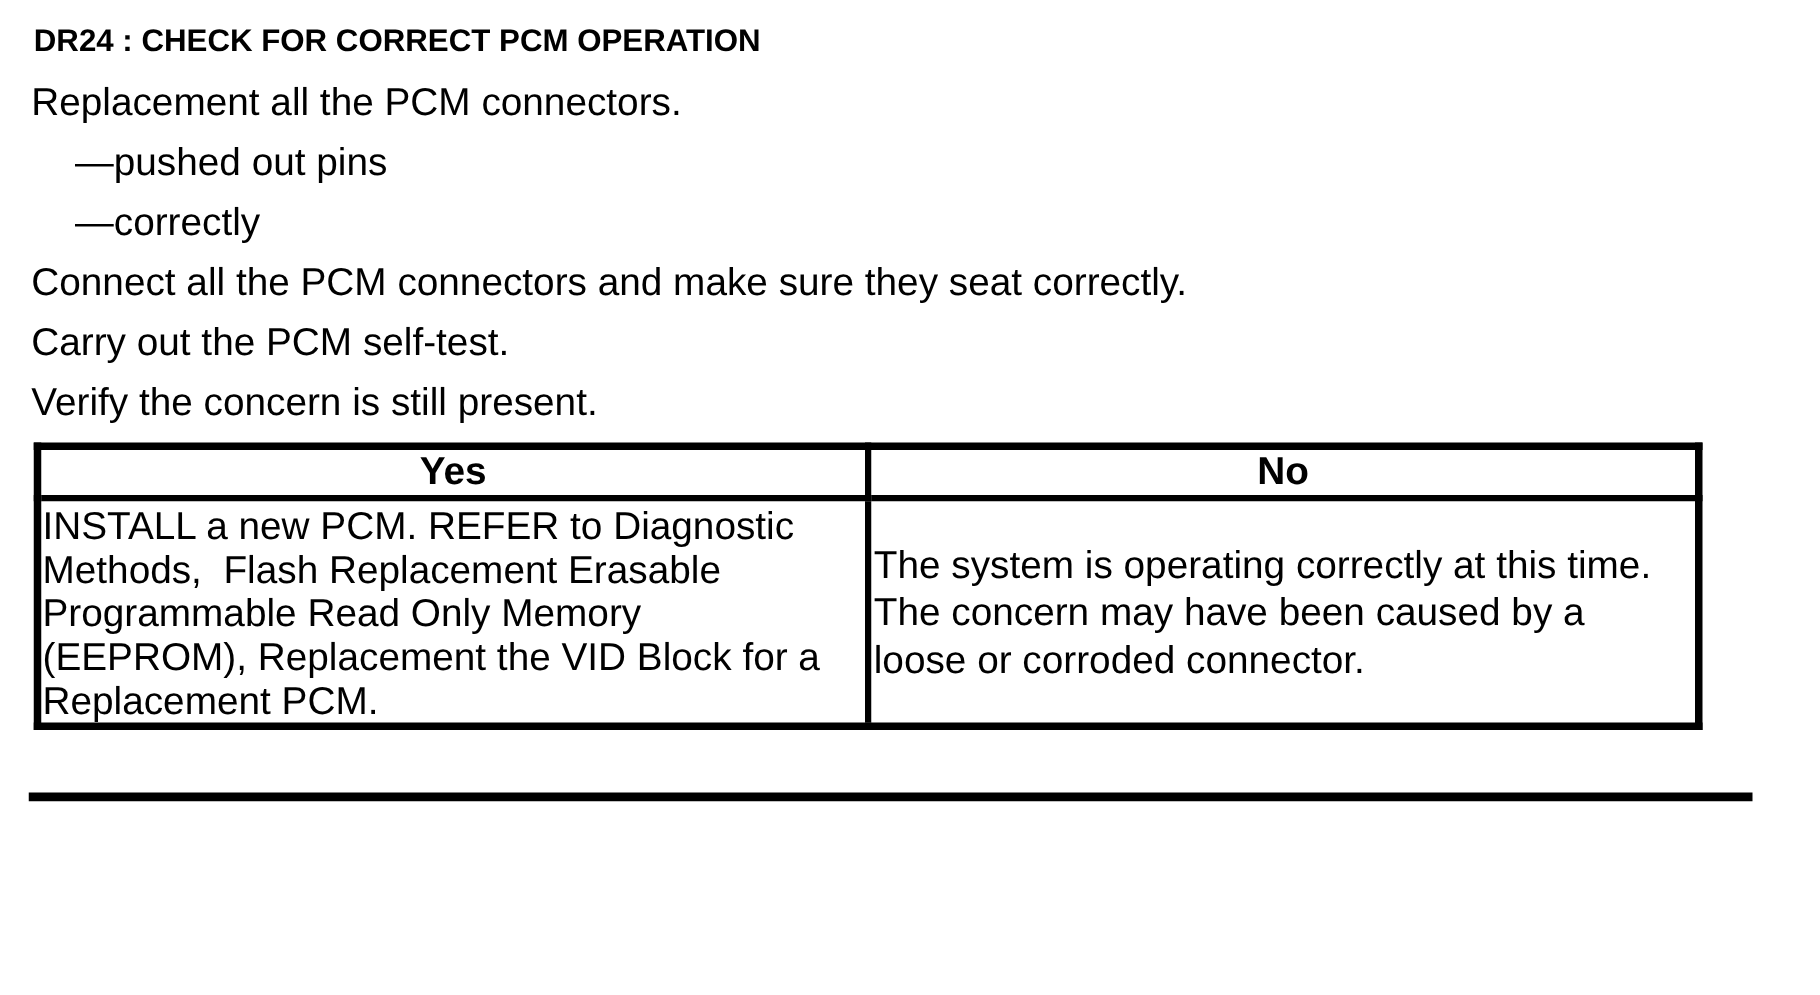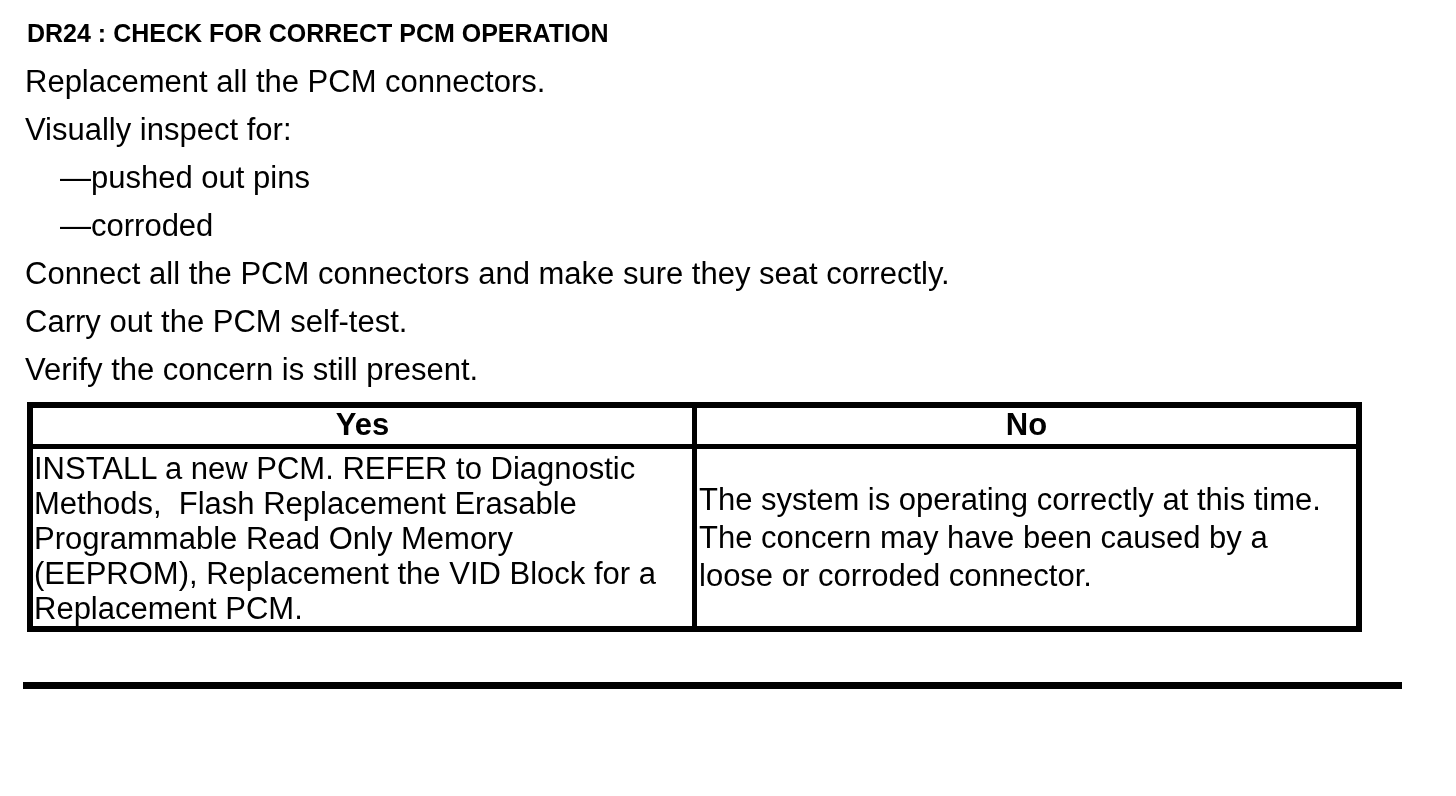--- a/index.html
+++ b/index.html
@@ -75,25 +75,24 @@
 </style>
 </head>
 <body>
 
 <div class="page">
 
   <h1 class="heading">DR24 : CHECK FOR CORRECT PCM OPERATION</h1>
 
   <p class="body-line">Replacement all the PCM connectors.</p>
 
-  <p class="body-line tight">Visually inspect for:</p>
 
   <p class="body-line list-item tight">—pushed out pins</p>
 
-  <p class="body-line list-item">—corroded</p>
+  <p class="body-line list-item">—correctly</p>
 
   <p class="body-line">Connect all the PCM connectors and make sure they seat correctly.</p>
 
   <p class="body-line">Carry out the PCM self-test.</p>
 
   <p class="body-line">Verify the concern is still present.</p>
 
 
   <table class="decision-table">
     <thead>

